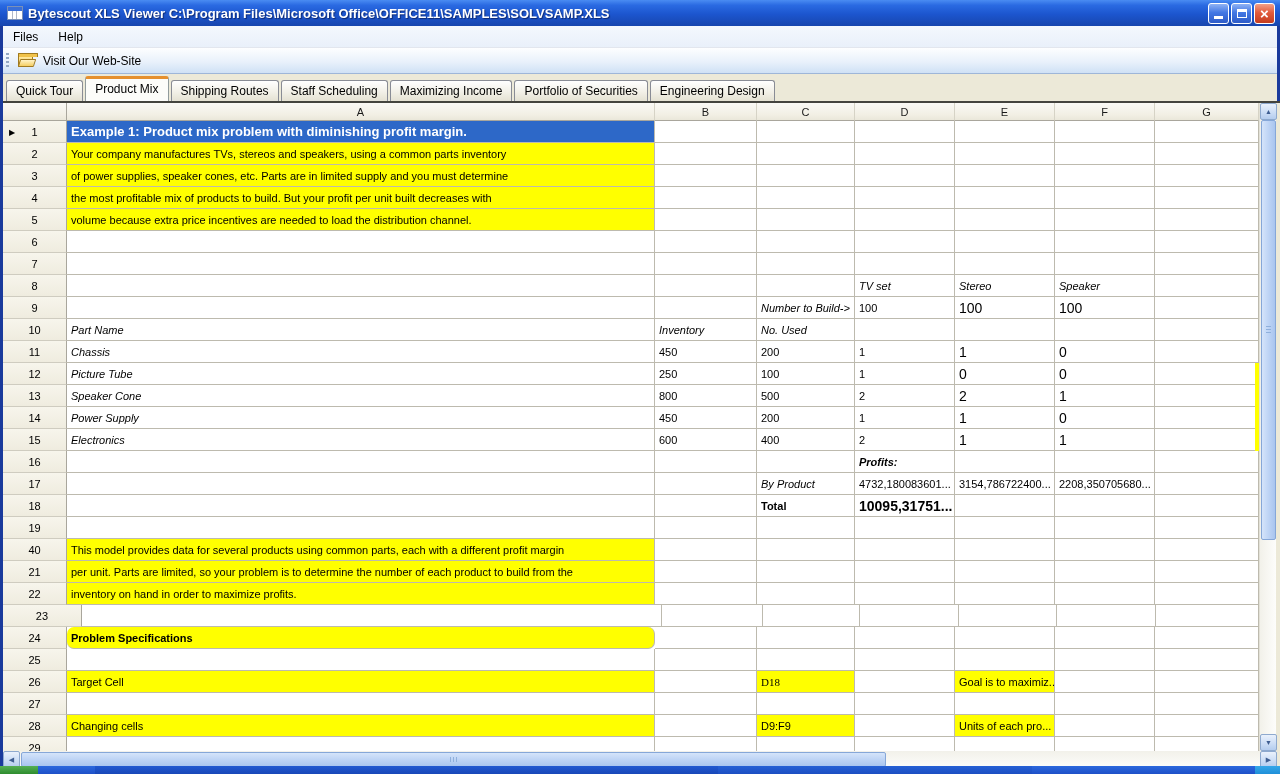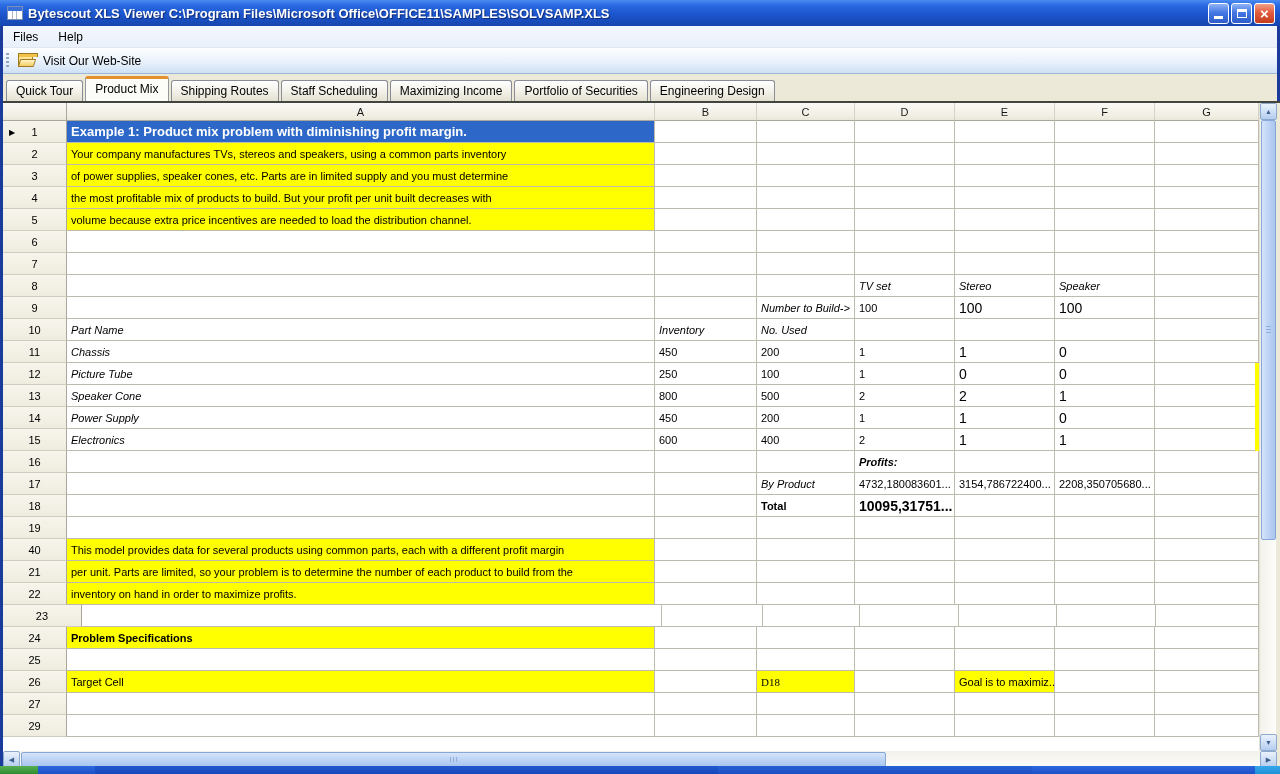--- a/index.html
+++ b/index.html
@@ -387,21 +387,21 @@
             <div class="cell" style="width: 588px;"></div>
             <div class="cell" style="width: 102px;"></div>
             <div class="cell" style="width: 98px;"></div>
             <div class="cell" style="width: 100px;"></div>
             <div class="cell" style="width: 100px;"></div>
             <div class="cell" style="width: 100px;"></div>
             <div class="cell" style="width: 104px;"></div>
           </div>
           <div class="g-row">
             <div class="row-hdr" style="width: 64px;">24</div>
-            <div class="cell bg-y c-b" style="width: 588px;">Problem Specifications</div>
+            <div class="cell bg-y c-b" style="width: 588px; border-radius: 7px;">Problem Specifications</div>
             <div class="cell" style="width: 102px;"></div>
             <div class="cell" style="width: 98px;"></div>
             <div class="cell" style="width: 100px;"></div>
             <div class="cell" style="width: 100px;"></div>
             <div class="cell" style="width: 100px;"></div>
             <div class="cell" style="width: 104px;"></div>
           </div>
           <div class="g-row">
             <div class="row-hdr" style="width: 64px;">25</div>
             <div class="cell" style="width: 588px;"></div>
@@ -422,20 +422,30 @@
             <div class="cell" style="width: 100px;"></div>
             <div class="cell" style="width: 104px;"></div>
           </div>
           <div class="g-row">
             <div class="row-hdr" style="width: 64px;">27</div>
             <div class="cell" style="width: 588px;"></div>
             <div class="cell" style="width: 102px;"></div>
             <div class="cell" style="width: 98px;"></div>
             <div class="cell" style="width: 100px;"></div>
             <div class="cell" style="width: 100px;"></div>
+            <div class="cell" style="width: 100px;"></div>
+            <div class="cell" style="width: 104px;"></div>
+          </div>
+          <div class="g-row">
+            <div class="row-hdr" style="width: 64px;">28</div>
+            <div class="cell bg-y" style="width: 588px;">Changing cells</div>
+            <div class="cell" style="width: 102px;"></div>
+            <div class="cell bg-y" style="width: 98px;">D9:F9</div>
+            <div class="cell" style="width: 100px;"></div>
+            <div class="cell bg-y" style="width: 100px;">Units of each pro...</div>
             <div class="cell" style="width: 100px;"></div>
             <div class="cell" style="width: 104px;"></div>
           </div>
           <div class="g-row">
             <div class="row-hdr" style="width: 64px;">29</div>
             <div class="cell" style="width: 588px;"></div>
             <div class="cell" style="width: 102px;"></div>
             <div class="cell" style="width: 98px;"></div>
             <div class="cell" style="width: 100px;"></div>
             <div class="cell" style="width: 100px;"></div>

